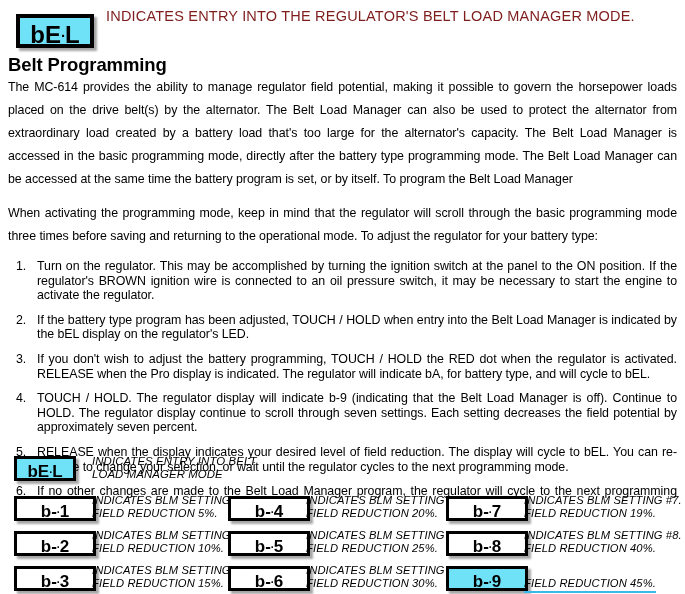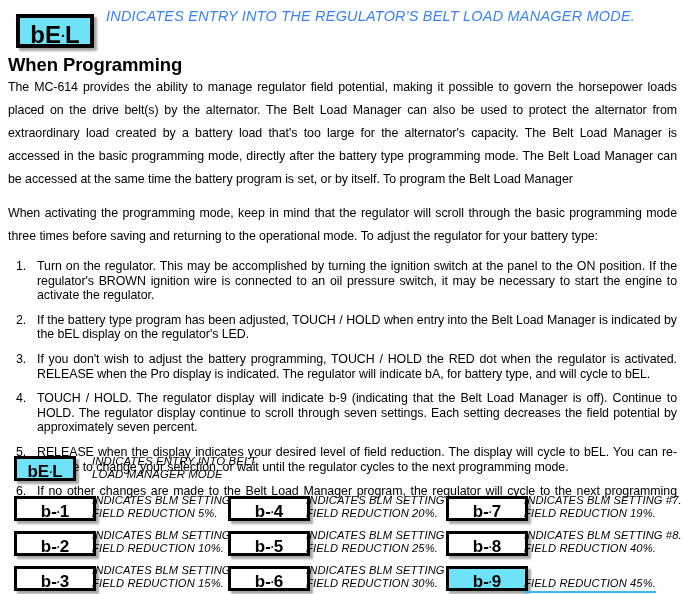--- a/index.html
+++ b/index.html
@@ -74,24 +74,23 @@
   }
   .top-banner .led-holder {
     position: absolute;
     left: 8px;
     top: 14px;
   }
   .top-banner .caption {
     position: absolute;
     left: 98px;
     top: 8px;
-    font-style: italic;
     font-size: 14.5px;
     letter-spacing: 0.2px;
-    color: #3b82f6;
+    color: #7f1d1d;
     white-space: nowrap;
   }
 
   
   h1.doc-h1 {
     font-size: 18.5px;
     font-weight: bold;
     margin: 2px 0 0 0;
     letter-spacing: -0.1px;
   }
@@ -191,21 +190,21 @@
 
 <div class="page">
 
   <div class="top-banner">
     <span class="led-holder">
       <span class="led led-big cyan"><span>bE</span><span class="dp">.</span><span>L</span></span>
     </span>
     <span class="caption">INDICATES ENTRY INTO THE REGULATOR'S BELT LOAD MANAGER MODE.</span>
   </div>
 
-  <h1 class="doc-h1">When Programming</h1>
+  <h1 class="doc-h1">Belt Programming</h1>
 
   <p class="body">The MC-614 provides the ability to manage regulator field potential, making it possible to govern the horsepower loads placed on the drive belt(s) by the alternator. The Belt Load Manager can also be used to protect the alternator from extraordinary load created by a battery load that's too large for the alternator's capacity. The Belt Load Manager is accessed in the basic programming mode, directly after the battery type programming mode. The Belt Load Manager can be accessed at the same time the battery program is set, or by itself. To program the Belt Load Manager</p>
   <p class="body">When activating the programming mode, keep in mind that the regulator will scroll through the basic programming mode three times before saving and returning to the operational mode. To adjust the regulator for your battery type:</p>
 
   <ol class="steps">
     <li>
       <span class="num">1.</span>
       <span>Turn on the regulator. This may be accomplished by turning the ignition switch at the panel to the ON position. If the regulator's BROWN ignition wire is connected to an oil pressure switch, it may be necessary to start the engine to activate the regulator.</span>
     </li>
     <li>

